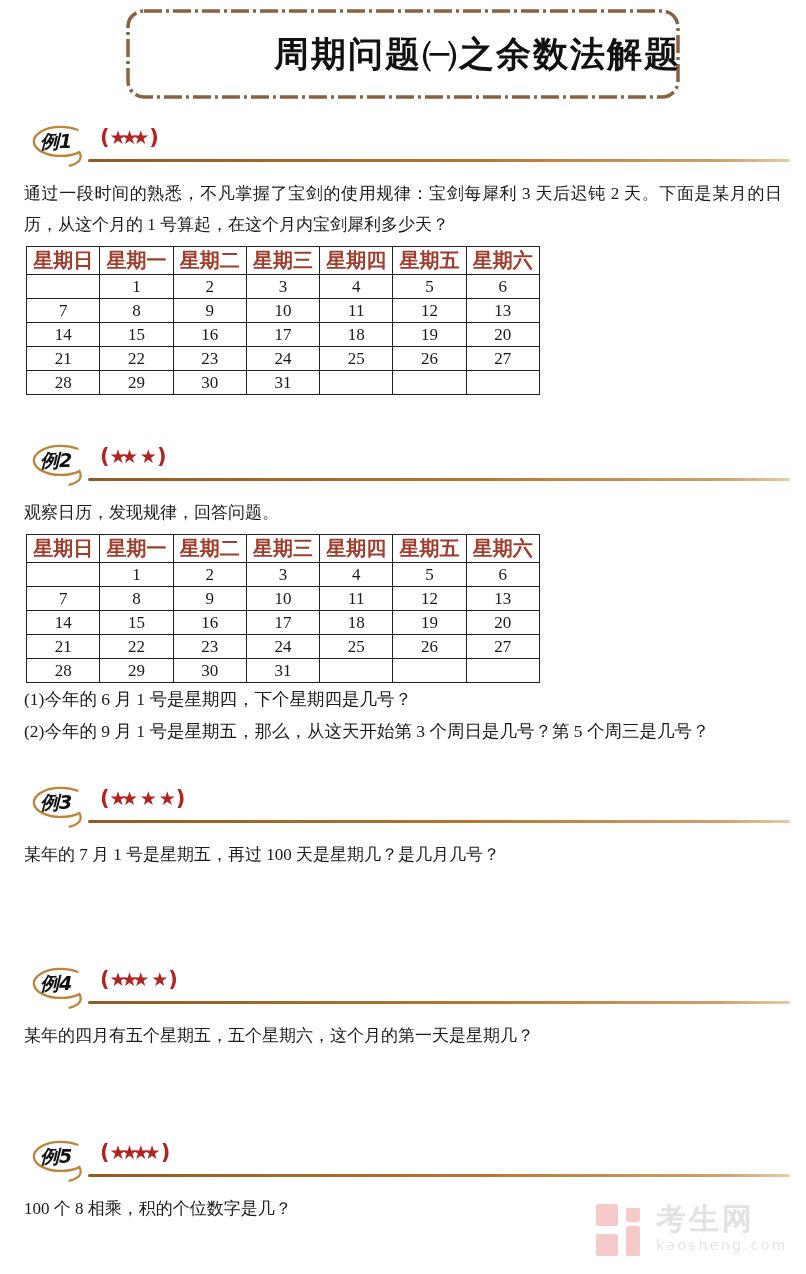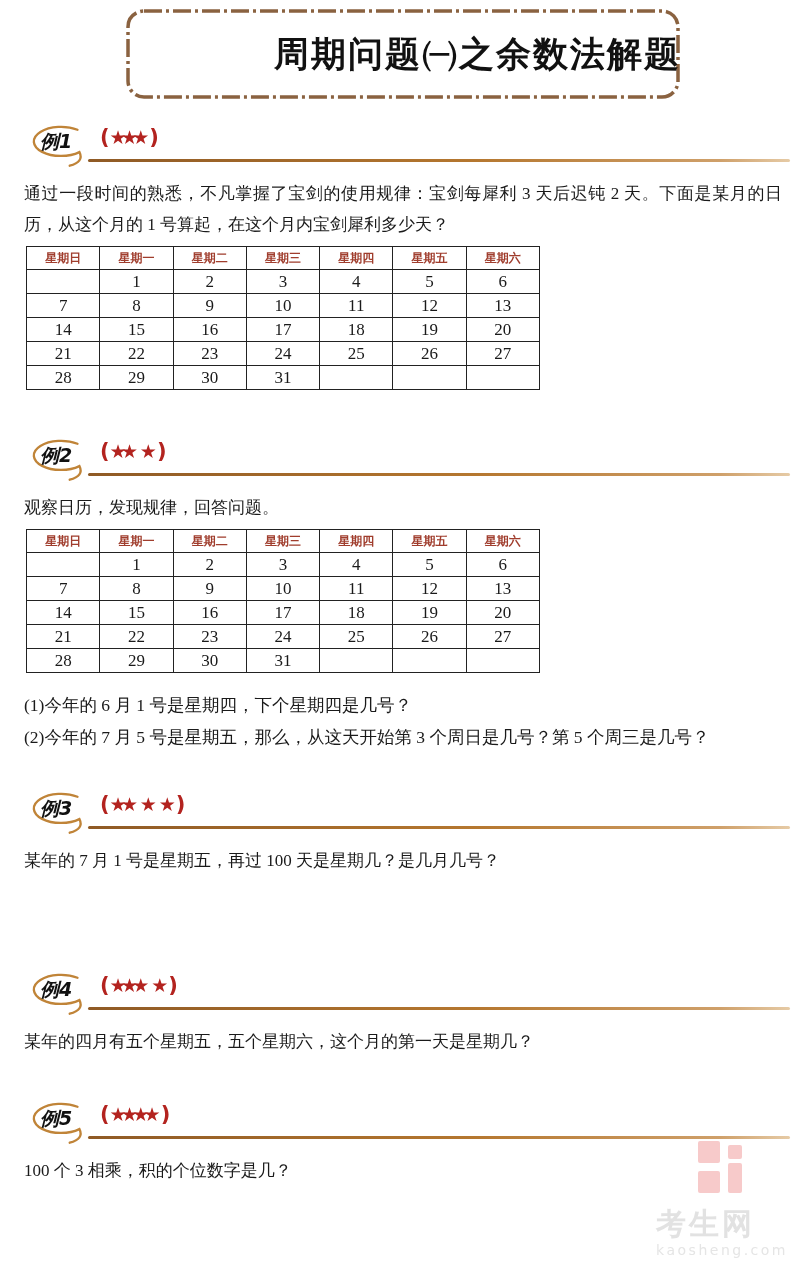--- a/index.html
+++ b/index.html
@@ -53,37 +53,37 @@
 
   
   table.calendar {
     border-collapse:collapse; width:514px; margin:6px 0 0 2px;
     table-layout:fixed;
   }
   table.calendar th, table.calendar td {
     border:1.6px solid #222; text-align:center; padding:0;
   }
   table.calendar th {
-    height:23px; color:#a03d2d; font-weight:bold; font-size:12px;
+    height:23px; color:#a03d2d; font-weight:bold; font-size:20px;
     font-family:"Liberation Serif",serif;
   }
   table.calendar td { height:24px; font-size:17px; }
 
   
   .s-ex1 { margin-top:22px; }
   .s-ex2 { margin-top:46px; }
   .s-ex3 { margin-top:36px; }
   .s-ex4 { margin-top:94px; }
-  .s-ex5 { margin-top:42px; }
-  .questions { margin-top:16px; }
+  .s-ex5 { margin-top:86px; }
+  .questions { }
 
   
   .watermark {
     position:absolute; right:18px; bottom:16px;
-    display:flex; align-items:center; gap:12px;flex-direction:column;
+    display:flex; align-items:flex-start; gap:12px;
   }
   .wm-logo { position:relative; width:48px; height:56px; }
   .wm-logo .blk { position:absolute; background:#f7caca; border-radius:2px; }
   .blk-a { left:0;   top:2px;  width:22px; height:22px; }
   .blk-b { left:30px; top:6px;  width:14px; height:14px; }
   .blk-c { left:0;   top:32px; width:22px; height:22px; }
   .blk-d { left:30px; top:24px; width:14px; height:30px; }
   .wm-text { display:flex; flex-direction:column; align-items:flex-start; }
   .wm-name {
     font-family:"DejaVu Sans",sans-serif; font-weight:bold;
@@ -247,21 +247,21 @@
             <td>30</td>
             <td>31</td>
             <td></td>
             <td></td>
             <td></td>
           </tr>
         </tbody>
       </table>
     <div class="questions">
       <p class="q-line">(1)今年的 6 月 1 号是星期四，下个星期四是几号？</p>
-      <p class="q-line">(2)今年的 7 月 5 号是星期五，那么，从这天开始第 3 个周日是几号？第 5 个周三是几号？</p>
+      <p class="q-line">(2)今年的 9 月 1 号是星期五，那么，从这天开始第 3 个周日是几号？第 5 个周三是几号？</p>
     </div>
   </div>
 
   <div class="section s-ex3">
     <div class="ex-head">
       <div class="head-rule"></div>
       <div class="bubble">
         <svg viewBox="0 0 70 48">
           <path d="M53 8 A28 15 0 1 0 55 31 Q60 41 45 45" fill="none" stroke="#c08438" stroke-width="2.4" stroke-linecap="round"></path>
         </svg>
@@ -290,21 +290,21 @@
     <div class="ex-head">
       <div class="head-rule"></div>
       <div class="bubble">
         <svg viewBox="0 0 70 48">
           <path d="M53 8 A28 15 0 1 0 55 31 Q60 41 45 45" fill="none" stroke="#c08438" stroke-width="2.4" stroke-linecap="round"></path>
         </svg>
         <span class="bubble-text">例5</span>
       </div>
       <span class="rating"><span>(</span><span class="star-group">★★★★</span><span>)</span></span>
     </div>
-    <p class="para">100 个 3 相乘，积的个位数字是几？</p>
+    <p class="para">100 个 8 相乘，积的个位数字是几？</p>
   </div>
 
 </div>
 
 <div class="watermark">
   <div class="wm-logo">
     <div class="blk blk-a"></div>
       <div class="blk blk-b"></div>
     <div class="blk blk-c"></div>
       <div class="blk blk-d"></div>

